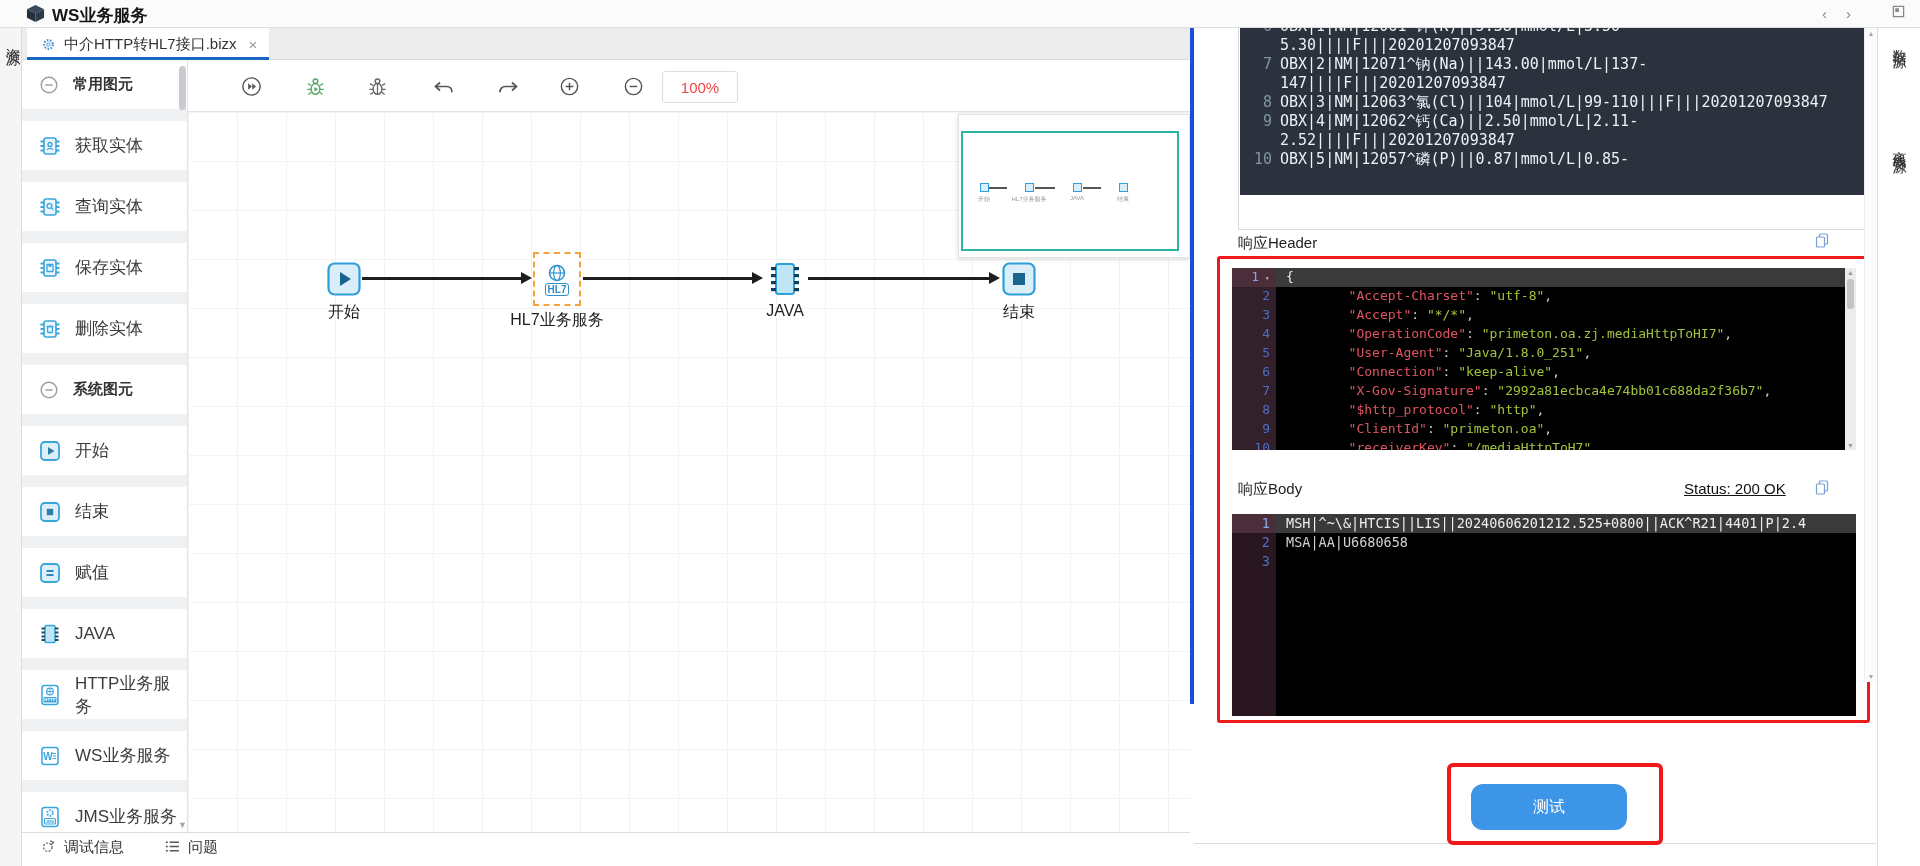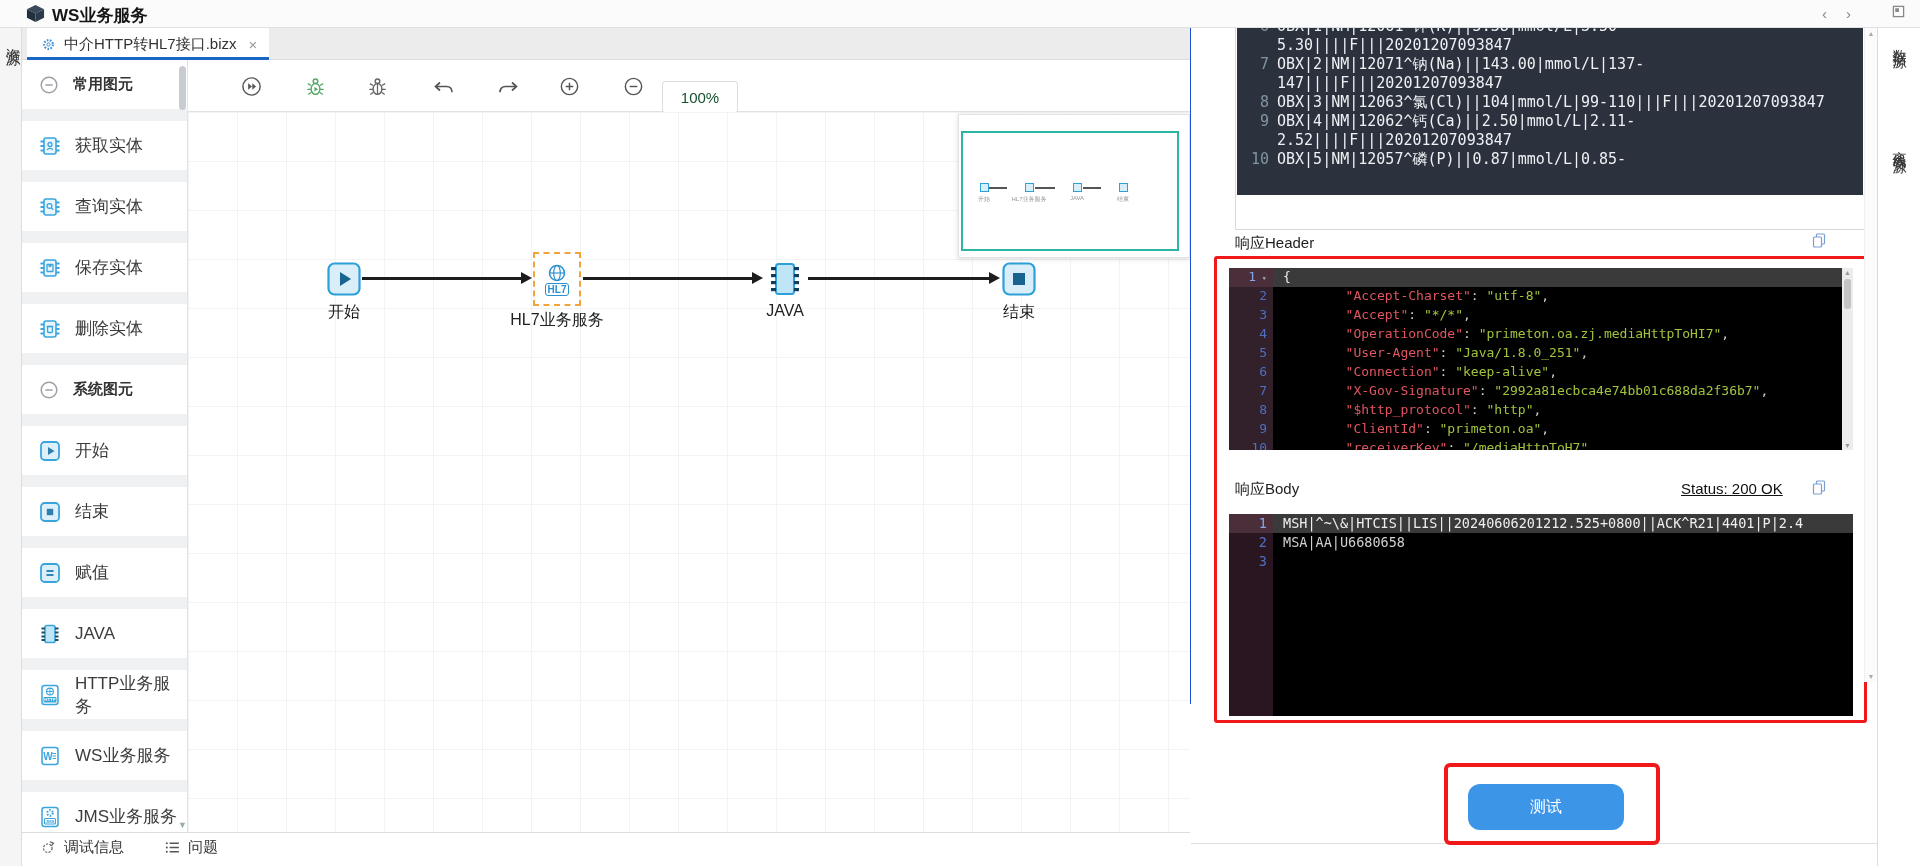--- a/index.html
+++ b/index.html
@@ -21,42 +21,42 @@
   
   .palette{position:absolute;left:22px;top:60px;width:166px;height:772px;background:#f0f1f2;border-right:1px solid #e3e3e3;box-sizing:border-box;overflow:hidden;}
   .pal-row{height:49px;margin-bottom:12px;background:#fff;display:flex;align-items:center;padding-left:16px;gap:13px;box-sizing:border-box;cursor:pointer;}
   .pal-row span{font-size:17px;color:#3c3c3c;}
   .pal-row.hdr span{font-size:15px;font-weight:bold;color:#333;}
   .pal-scroll{position:absolute;right:1px;top:6px;width:7px;height:44px;background:#c8ccd0;border-radius:4px;}
   .pal-arrow{position:absolute;right:0px;bottom:2px;font-size:9px;color:#9aa;}
   
   .toolbar{position:absolute;left:188px;top:60px;width:1002px;height:52px;background:#fff;border-bottom:1px solid #e2e2e2;box-sizing:border-box;}
   .tool{position:absolute;top:15px;cursor:pointer;}
-  .zoombox{position:absolute;left:474px;top:21px;width:74px;height:30px;border:1px solid #ddd;border-radius:3px;display:flex;align-items:center;justify-content:center;font-size:15px;color:#14532d;background:#fff;text-align:right;}
+  .zoombox{position:absolute;left:474px;top:11px;width:74px;height:30px;border:1px solid #ddd;border-radius:3px;display:flex;align-items:center;justify-content:center;font-size:15px;color:#ef4444;background:#fff;text-align:right;}
   
   .canvas{position:absolute;left:188px;top:112px;width:1002px;height:720px;background:#fff;
     background-image:linear-gradient(#f3f3f3 1px,transparent 1px),linear-gradient(90deg,#f3f3f3 1px,transparent 1px);
     background-size:49px 49px;}
   .node{position:absolute;}
   .node-lbl{position:absolute;font-size:16px;color:#222;text-align:center;}
   .edge{position:absolute;height:3px;background:#1d1d1d;top:165px;}
   .edge::after{content:"";position:absolute;right:-10px;top:-5px;border-left:11px solid #1d1d1d;border-top:6.5px solid transparent;border-bottom:6.5px solid transparent;}
   .hl7node{position:absolute;left:345px;top:140px;width:48px;height:54px;border:2px dashed #f2a33c;display:flex;flex-direction:column;align-items:center;justify-content:center;background:#fff;box-sizing:border-box;}
   .hl7tag{font-size:10px;font-weight:bold;color:#2b8fd0;border:1.5px solid #2b8fd0;border-radius:3px;padding:0 2px;line-height:11px;}
   
   .minimap{position:absolute;left:770px;top:2px;width:230px;height:142px;background:#fff;border:1px solid #e2e2e2;box-shadow:0 1px 5px rgba(0,0,0,.14);}
   .viewport{position:absolute;left:2px;top:16px;width:218px;height:120px;border:2px solid #2cb5a5;box-sizing:border-box;}
   .mini-node{position:absolute;top:68px;width:9px;height:9px;border:1.5px solid #2da0d9;background:#d9eef9;box-sizing:border-box;}
   .mini-edge{position:absolute;top:72px;height:1.5px;background:#555;}
   .mini-lbl{position:absolute;top:80px;font-size:6px;color:#999;transform:translateX(-50%);white-space:nowrap;}
   
   .statusbar{position:absolute;left:22px;top:832px;width:1168px;height:30px;background:#fff;border-top:1px solid #ddd;display:flex;align-items:center;padding-left:18px;gap:40px;box-sizing:border-box;}
-  .sb-item{display:flex;align-items:center;gap:7px;font-size:15px;color:#333;cursor:pointer;}
-  
-  .right-panel{position:absolute;left:1190px;top:28px;width:687px;height:676px;background:#fff;border-left:1px solid #1d4ed8;box-sizing:border-box;}
+  .sb-item{display:flex;gap:7px;font-size:15px;color:#333;cursor:pointer;}
+  
+  .right-panel{position:absolute;left:1190px;top:28px;width:687px;height:676px;background:#fff;border-left:4px solid #1d4ed8;box-sizing:border-box;}
   .obx-wrap{position:absolute;left:44px;top:0;width:630px;height:202px;border:1px solid #d9d9d9;border-top:none;background:#fff;box-sizing:border-box;}
   .obx-code{position:absolute;left:1px;right:1px;top:0;height:167px;background:#2b313d;overflow:hidden;}
   .obx-code .inner{margin-top:-11px;}
   .crow{display:flex;white-space:pre;font-family:"DejaVu Sans Mono",monospace;}
   .obx-code .crow{line-height:19px;font-size:15px;}
   .obx-code .gut{flex:0 0 40px;text-align:right;padding-right:8px;color:#8095a3;box-sizing:border-box;}
   .obx-code .txt{color:#edf1f4;}
   .sec-label{position:absolute;font-size:15px;color:#1d1d1d;}
   .copy-ic{position:absolute;cursor:pointer;}
   .red-box{position:absolute;border:3px solid #f01818;border-radius:3px;box-sizing:border-box;}

